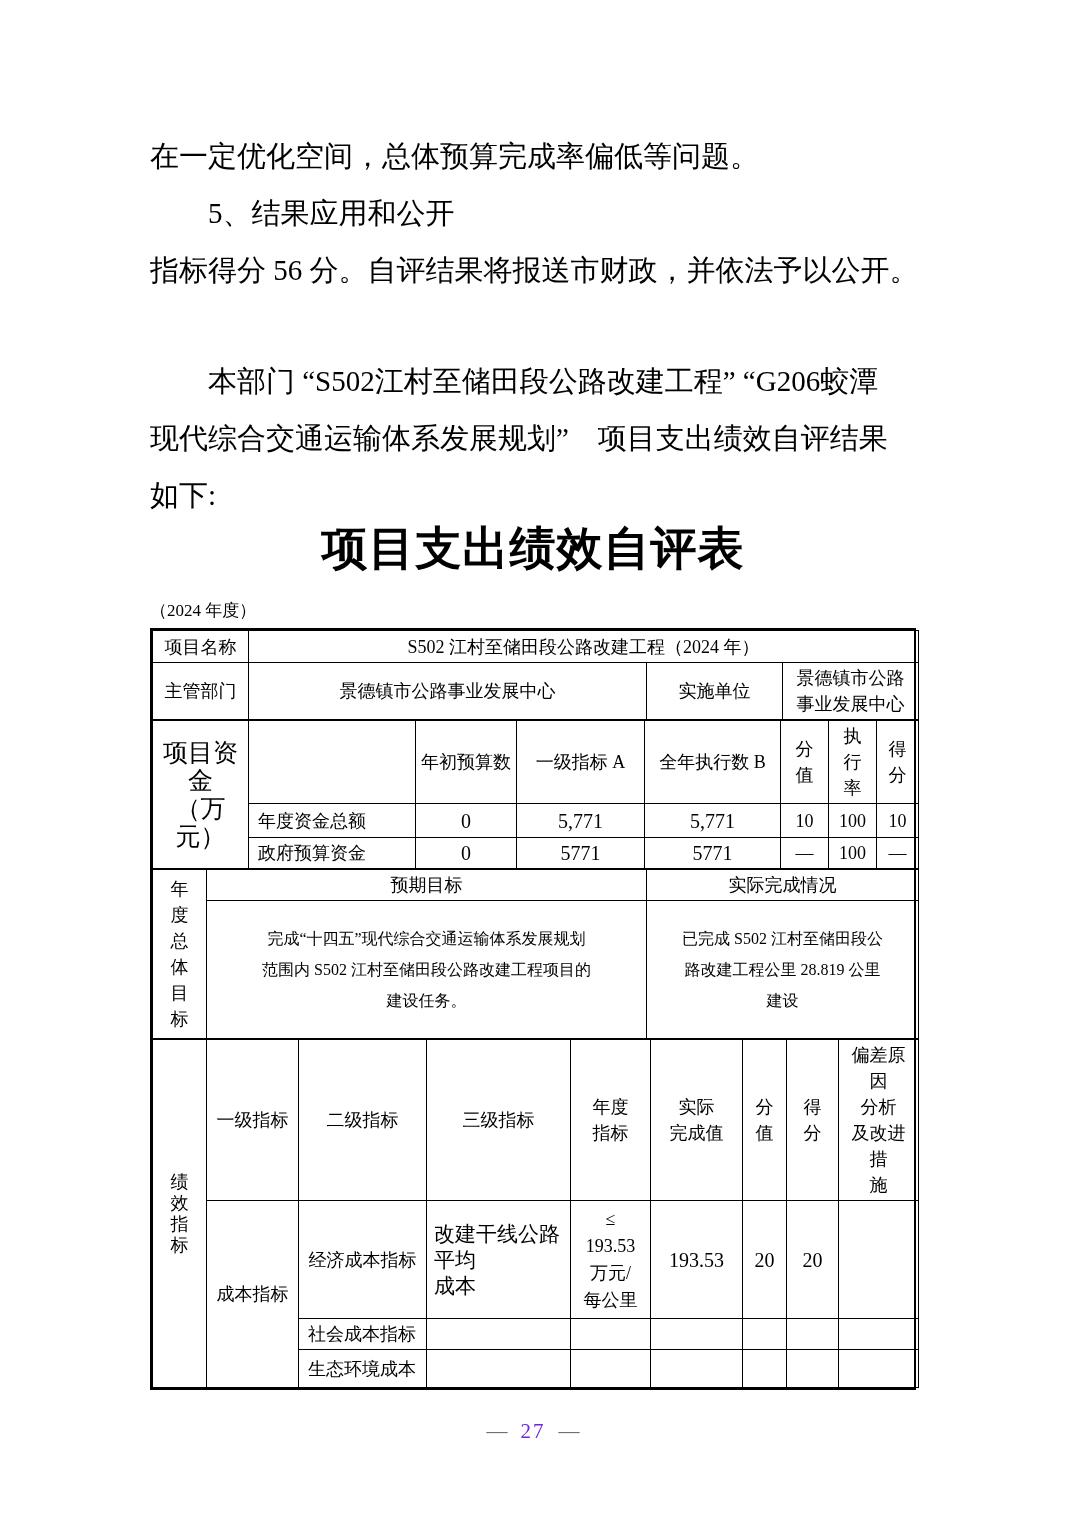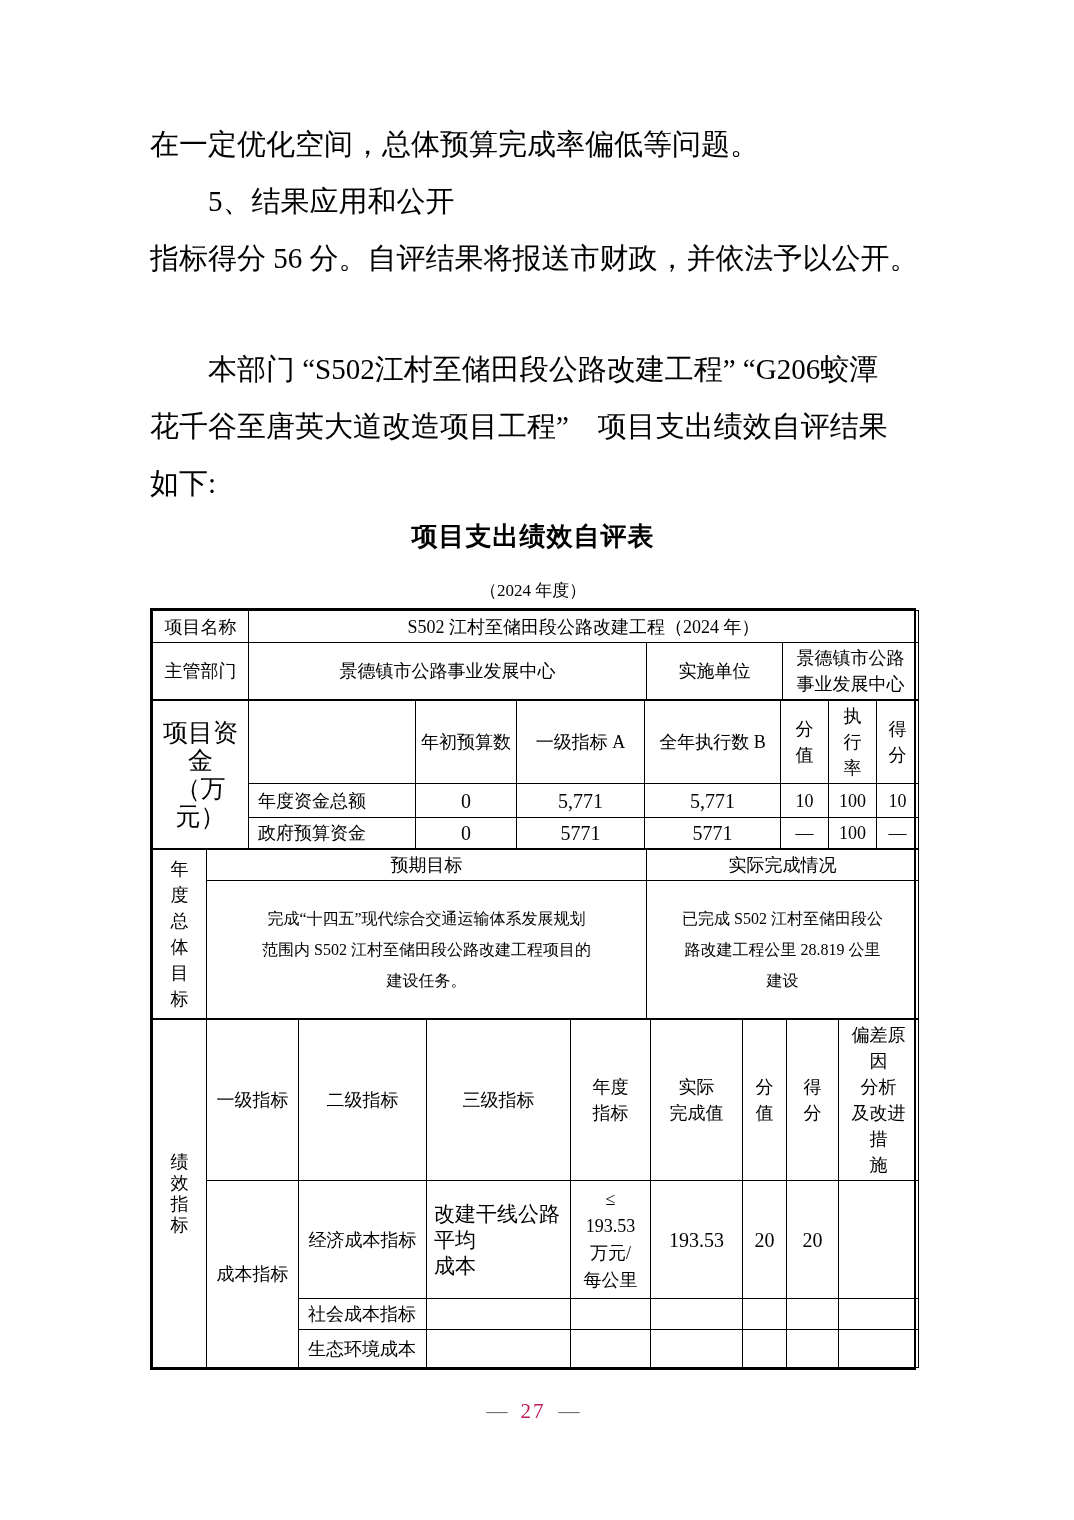--- a/index.html
+++ b/index.html
@@ -4,36 +4,36 @@
 <style>
   html,body{margin:0;padding:0;background:#fff;}
   .page{
     position:relative;
     width:1074px;height:1520px;
     background:#fff;color:#000;
     font-family:"Liberation Serif","DejaVu Serif",serif;
     overflow:hidden;
   }
   .content{
-    position:absolute;left:150px;top:0;width:766px;
+    position:absolute;left:150px;top:12px;width:766px;
     padding-top:116px;
   }
   .tline{
     font-size:29px;line-height:57px;white-space:nowrap;
   }
   .indent{text-indent:2em;}
   .pgap{height:54px;}
   .doc-title{
     margin:2px 0 0 0;
     font-family:"Liberation Sans","DejaVu Sans",sans-serif;
-    font-weight:bold;font-size:26px;line-height:44px;text-align:center;
+    font-weight:bold;font-size:46px;line-height:44px;text-align:center;
     letter-spacing:1px;
   }
   .doc-subtitle{
-    margin-top:20px;font-size:17px;line-height:26px;text-align:center;
+    margin-top:28px;font-size:17px;line-height:26px;
   }
   .tablewrap{
     margin-top:4px;width:766px;box-sizing:border-box;
     border:2px solid #000;
   }
   table{border-collapse:collapse;table-layout:fixed;width:100%;}
   td{
     border:1px solid #000;
     text-align:center;vertical-align:middle;
     font-size:18px;line-height:26px;
@@ -46,34 +46,34 @@
   td.vlabel{line-height:26px;}
   td.vlabel4{line-height:21px;}
   td.fundlabel{line-height:28px;font-size:25px;}
   td.tight{font-size:21px;text-align:left;padding-left:7px;}
   td.annual{line-height:27px;}
   .pagefoot{
     margin-top:26px;text-align:center;
     font-size:21px;line-height:30px;
   }
   .pagefoot .dash{color:#666;margin:0 13px;}
-  .pagefoot .num{color:#be185d;letter-spacing:2px;text-align:right;}
+  .pagefoot .num{color:#6d28d9;letter-spacing:2px;text-align:right;}
 </style>
 </head>
 <body>
 
 <div class="page">
   <div class="content">
 
     <div class="tline">在一定优化空间，总体预算完成率偏低等问题。</div>
     <div class="tline indent">5、结果应用和公开</div>
     <div class="tline">指标得分 56 分。自评结果将报送市财政，并依法予以公开。</div>
     <div class="pgap"></div>
     <div class="tline indent">本部门 “S502江村至储田段公路改建工程” “G206蛟潭</div>
-    <div class="tline">花千谷至唐英大道改造项目工程”　项目支出绩效自评结果</div>
+    <div class="tline">现代综合交通运输体系发展规划”　项目支出绩效自评结果</div>
     <div class="tline">如下:</div>
 
     <h1 class="doc-title">项目支出绩效自评表</h1>
     <div class="doc-subtitle">（2024 年度）</div>
 
     <div class="tablewrap">
 
       <table>
         <colgroup>
             <col style="width:96px">

